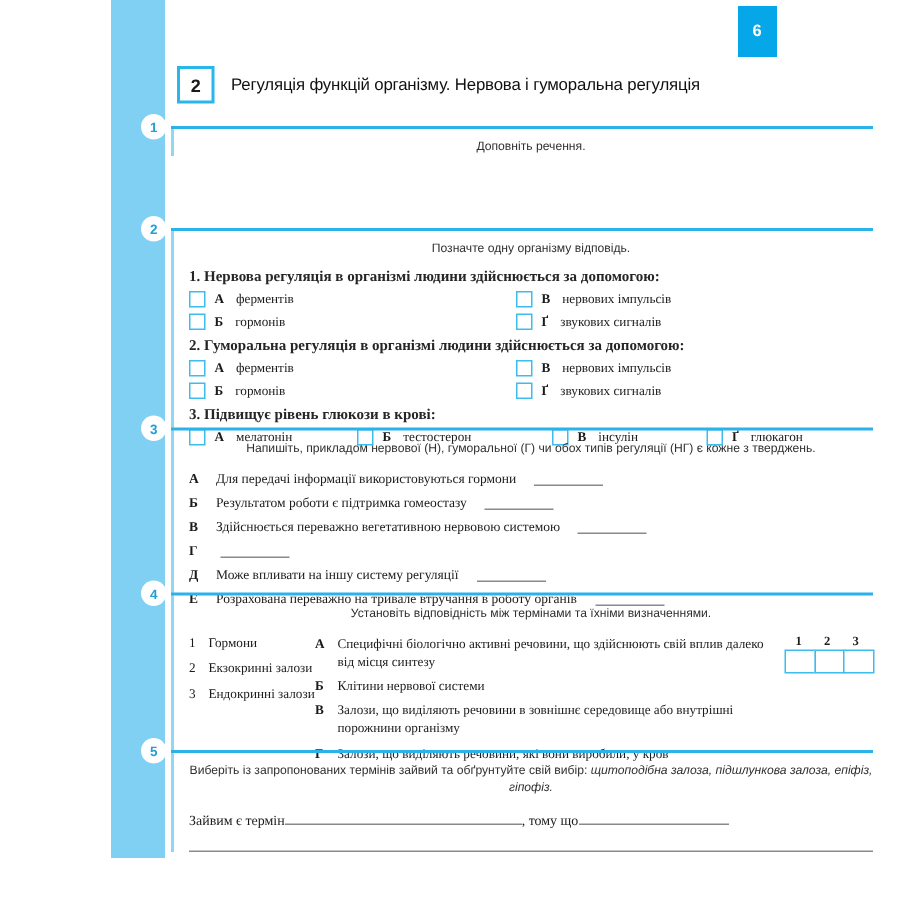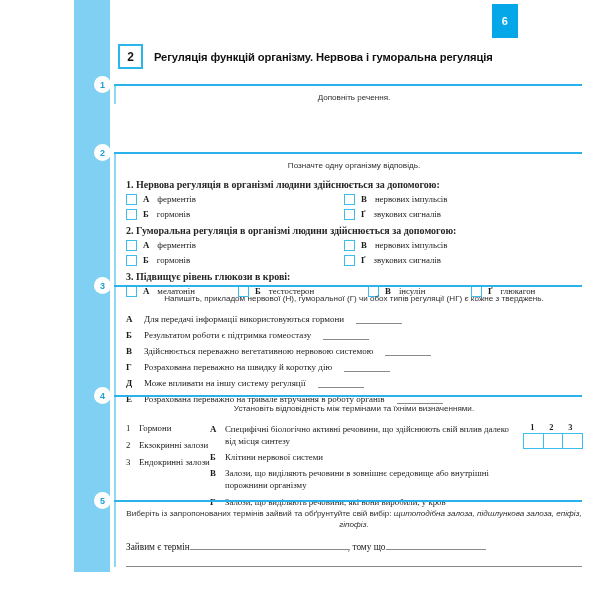--- a/index.html
+++ b/index.html
@@ -70,21 +70,21 @@
     font-family: "Liberation Sans", sans-serif;
     font-size: 12px;
     font-weight: bold;
     color: #1a1a1a;
     flex: none;
     background: #fff;
   }
   .lesson-title {
     font-family: "Liberation Sans", sans-serif;
     font-size: 11.2px;
-    font-weight: bold;
+    font-weight: normal;
     color: #111111;
     letter-spacing: -.1px;
     white-space: nowrap;
   }
 
   
   .ex {
     position: absolute;
     left: 94px;
     right: 18px;
@@ -383,21 +383,20 @@
             <span>Результатом роботи є підтримка гомеостазу</span>
             <span class="blank"></span>
           </div>
         <div class="stmt">
             <span class="stmt-letter">В</span>
             <span>Здійснюється переважно вегетативною нервовою системою</span>
             <span class="blank"></span>
           </div>
         <div class="stmt">
             <span class="stmt-letter">Г</span>
-            <span>Розрахована переважно на швидку й коротку дію</span>
             <span class="blank"></span>
           </div>
         <div class="stmt">
             <span class="stmt-letter">Д</span>
             <span>Може впливати на іншу систему регуляції</span>
             <span class="blank"></span>
           </div>
         <div class="stmt">
             <span class="stmt-letter">Е</span>
             <span>Розрахована переважно на тривале втручання в роботу органів</span>

